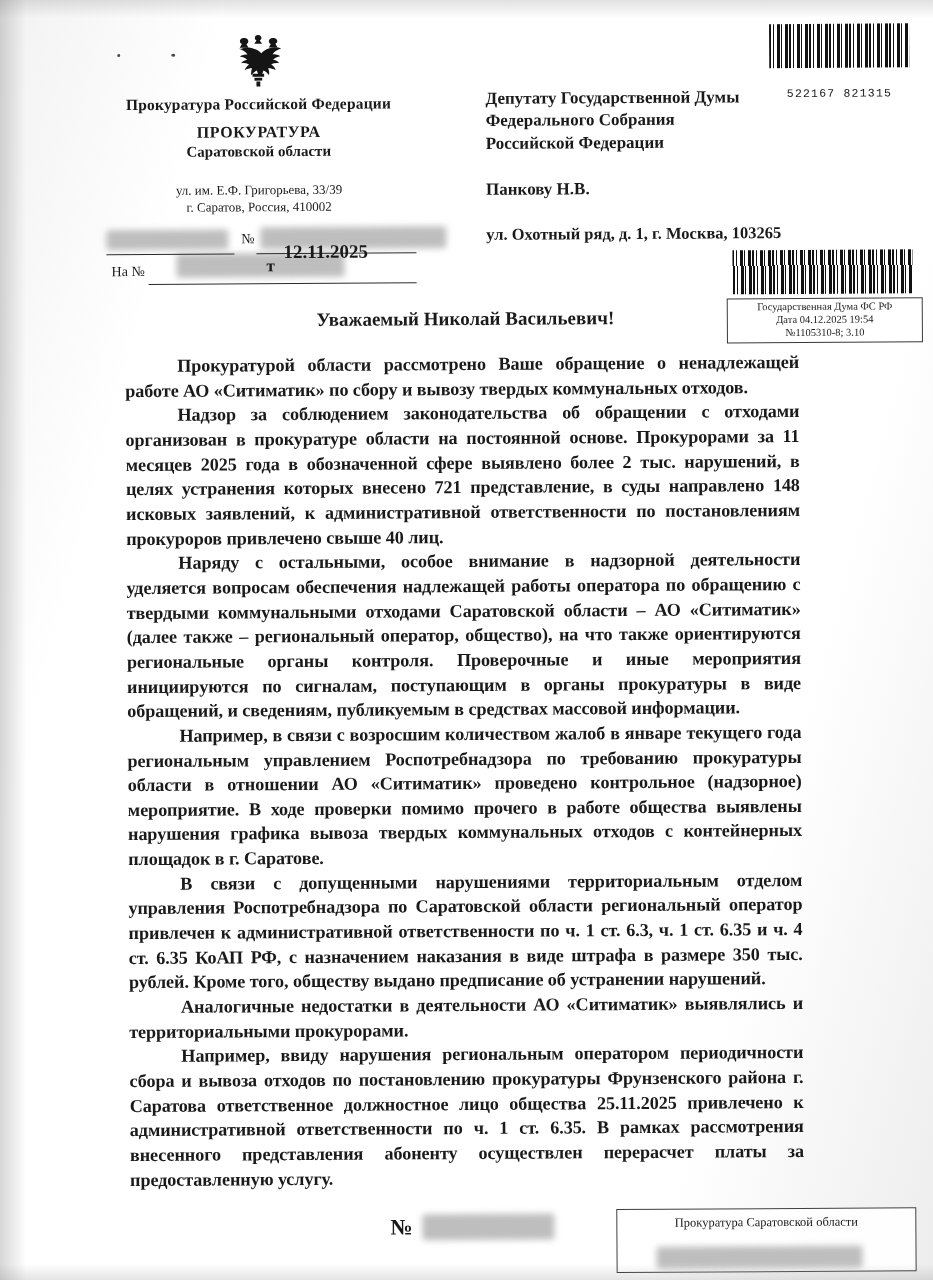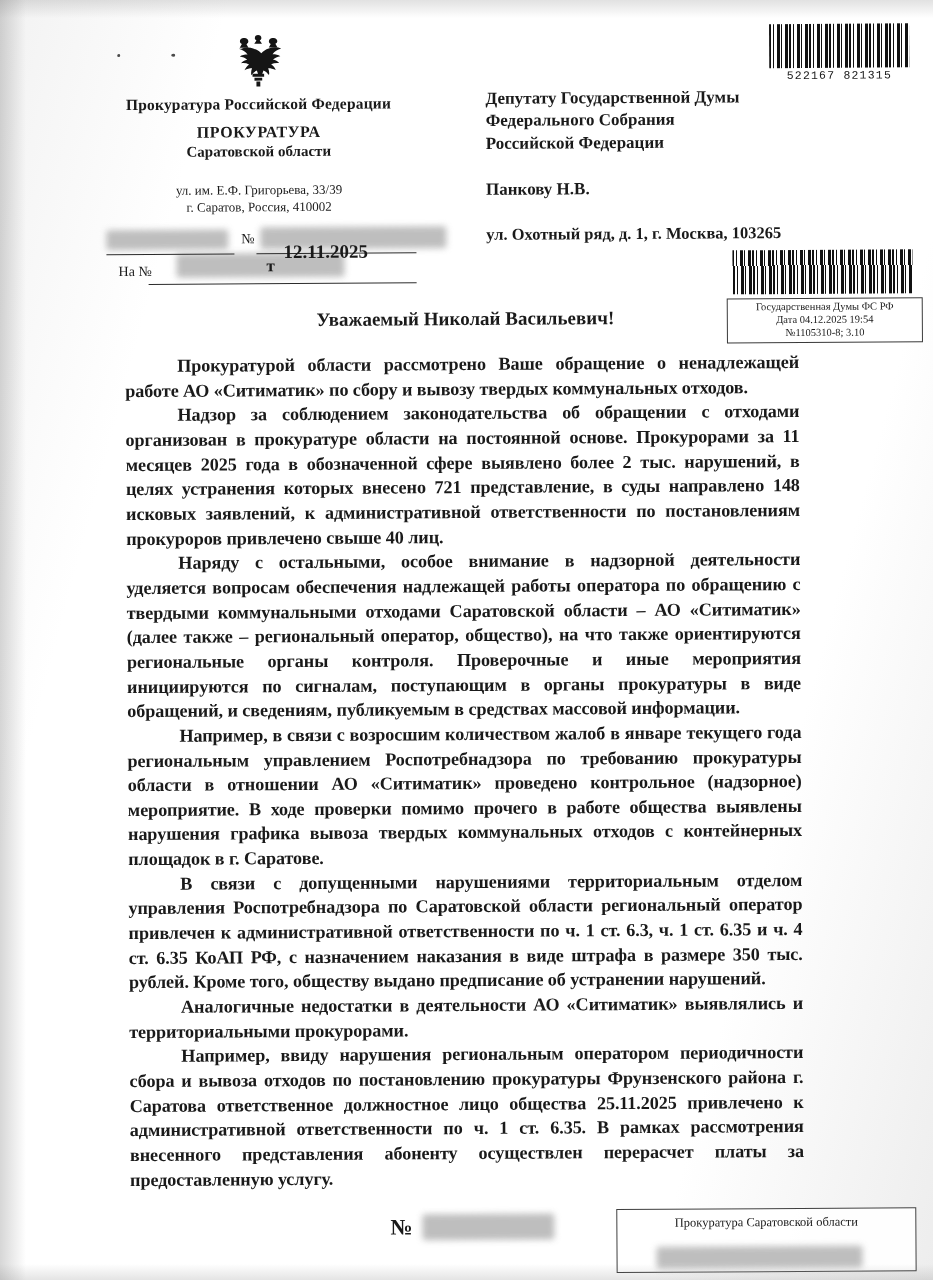--- a/index.html
+++ b/index.html
@@ -125,21 +125,21 @@
       #111 12px, #111 13px, #fff 13px, #fff 16px,
       #111 16px, #111 19px, #fff 19px, #fff 20px
     );
   }
   .barcode-num {
     font-family: "Liberation Mono", monospace;
     font-size: 11.5px;
     letter-spacing: 1.2px;
     text-align: center;
     background: #fff;
-    margin-top: 1px;
+    margin-top: 19px;
   }
 
   .stamp {
     position: absolute;
     left: 728px;
     top: 300px;
     width: 186px;
     border: 1px solid #3a3a3a;
     padding: 2px 4px 3px 4px;
     font-size: 10.5px;
@@ -250,21 +250,21 @@
     </div>
 
     <div class="redact" style="left:108px; top:228px; width:122px; height:20px;"></div>
     <div class="redact" style="left:262px; top:226px; width:186px; height:22px;"></div>
     <div class="redact" style="left:178px; top:252px; width:168px; height:24px;"></div>
 
     <div class="numline" style="left:243px; top:230px;">№</div>
     <div class="rule" style="left:108px; top:252px; width:128px;"></div>
     <div class="rule" style="left:258px; top:252px; width:160px;"></div>
 
-    <div class="numline" style="left:120px; top:262px;">На №</div>
+    <div class="numline" style="left:113px; top:262px;">На №</div>
     <div class="rule" style="left:150px; top:282px; width:268px;"></div>
     <div class="numline" style="left:268px; top:255px; font-size:17px; font-weight:bold;">т</div>
     <div class="numline" style="left:285px; top:240px; font-size:19px; font-weight:bold;">12.11.2025</div>
 
     <div class="addressee">
       <div>Депутату Государственной Думы</div>
       <div>Федерального Собрания</div>
       <div>Российской Федерации</div>
       <div class="who">Панкову Н.В.</div>
       <div class="street">ул. Охотный ряд, д. 1, г. Москва, 103265</div>
@@ -273,21 +273,21 @@
     <div class="barcode-box" style="left:772px; top:26px; width:140px;">
       <span class="barcode"></span>
       <div class="barcode-num">522167 821315</div>
     </div>
 
     <div class="barcode-box" style="left:734px; top:252px; width:180px;">
       <span class="barcode"></span>
     </div>
 
     <div class="stamp">
-      <div>Государственная Думы ФС РФ</div>
+      <div>Государственная Дума ФС РФ</div>
       <div>Дата 04.12.2025 19:54</div>
       <div>№1105310-8;  3.10</div>
     </div>
 
     <div class="salutation">Уважаемый Николай Васильевич!</div>
 
     <div class="body">
       <p>Прокуратурой области рассмотрено Ваше обращение о ненадлежащей работе АО «Ситиматик» по сбору и вывозу твердых коммунальных отходов.</p>
       <p>Надзор за соблюдением законодательства об обращении с отходами организован в прокуратуре области на постоянной основе. Прокурорами за 11 месяцев 2025 года в обозначенной сфере выявлено более 2 тыс. нарушений, в целях устранения которых внесено 721 представление, в суды направлено 148 исковых заявлений, к административной ответственности по постановлениям прокуроров привлечено свыше 40 лиц.</p>
       <p>Наряду с остальными, особое внимание в надзорной деятельности уделяется вопросам обеспечения надлежащей работы оператора по обращению с твердыми коммунальными отходами Саратовской области – АО «Ситиматик» (далее также – региональный оператор, общество), на что также ориентируются региональные органы контроля. Проверочные и иные мероприятия инициируются по сигналам, поступающим в органы прокуратуры в виде обращений, и сведениям, публикуемым в средствах массовой информации.</p>

